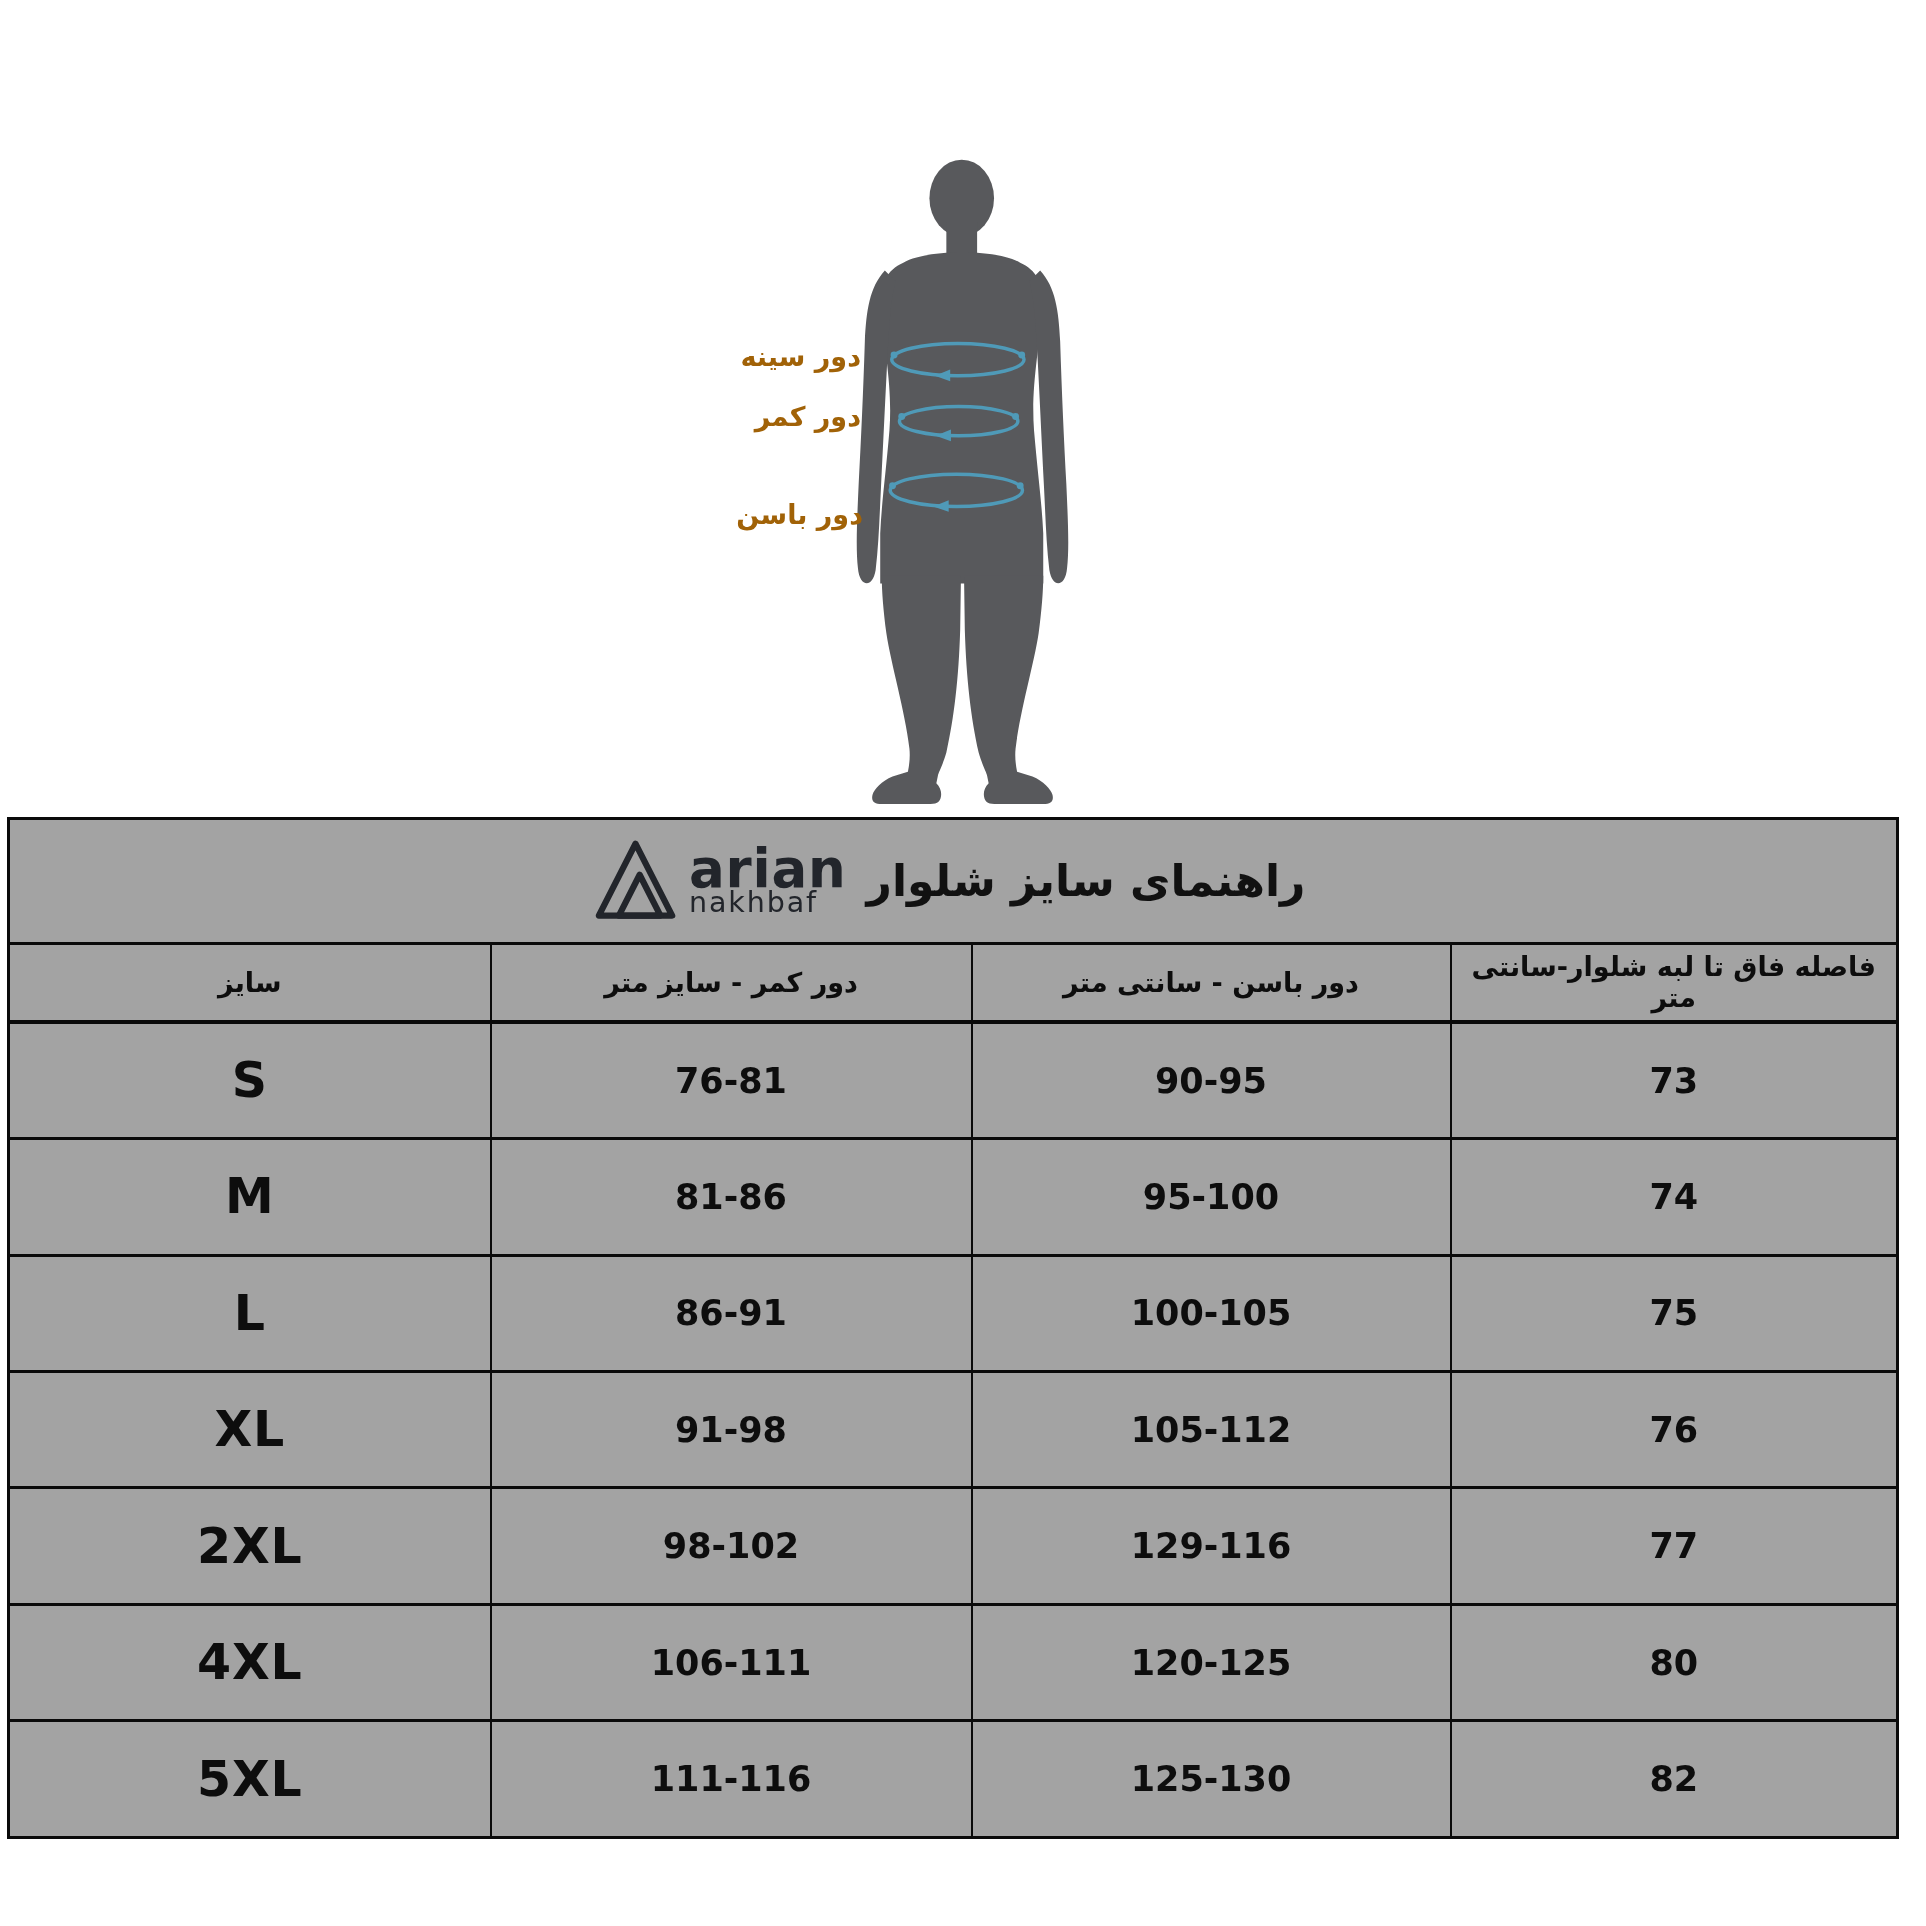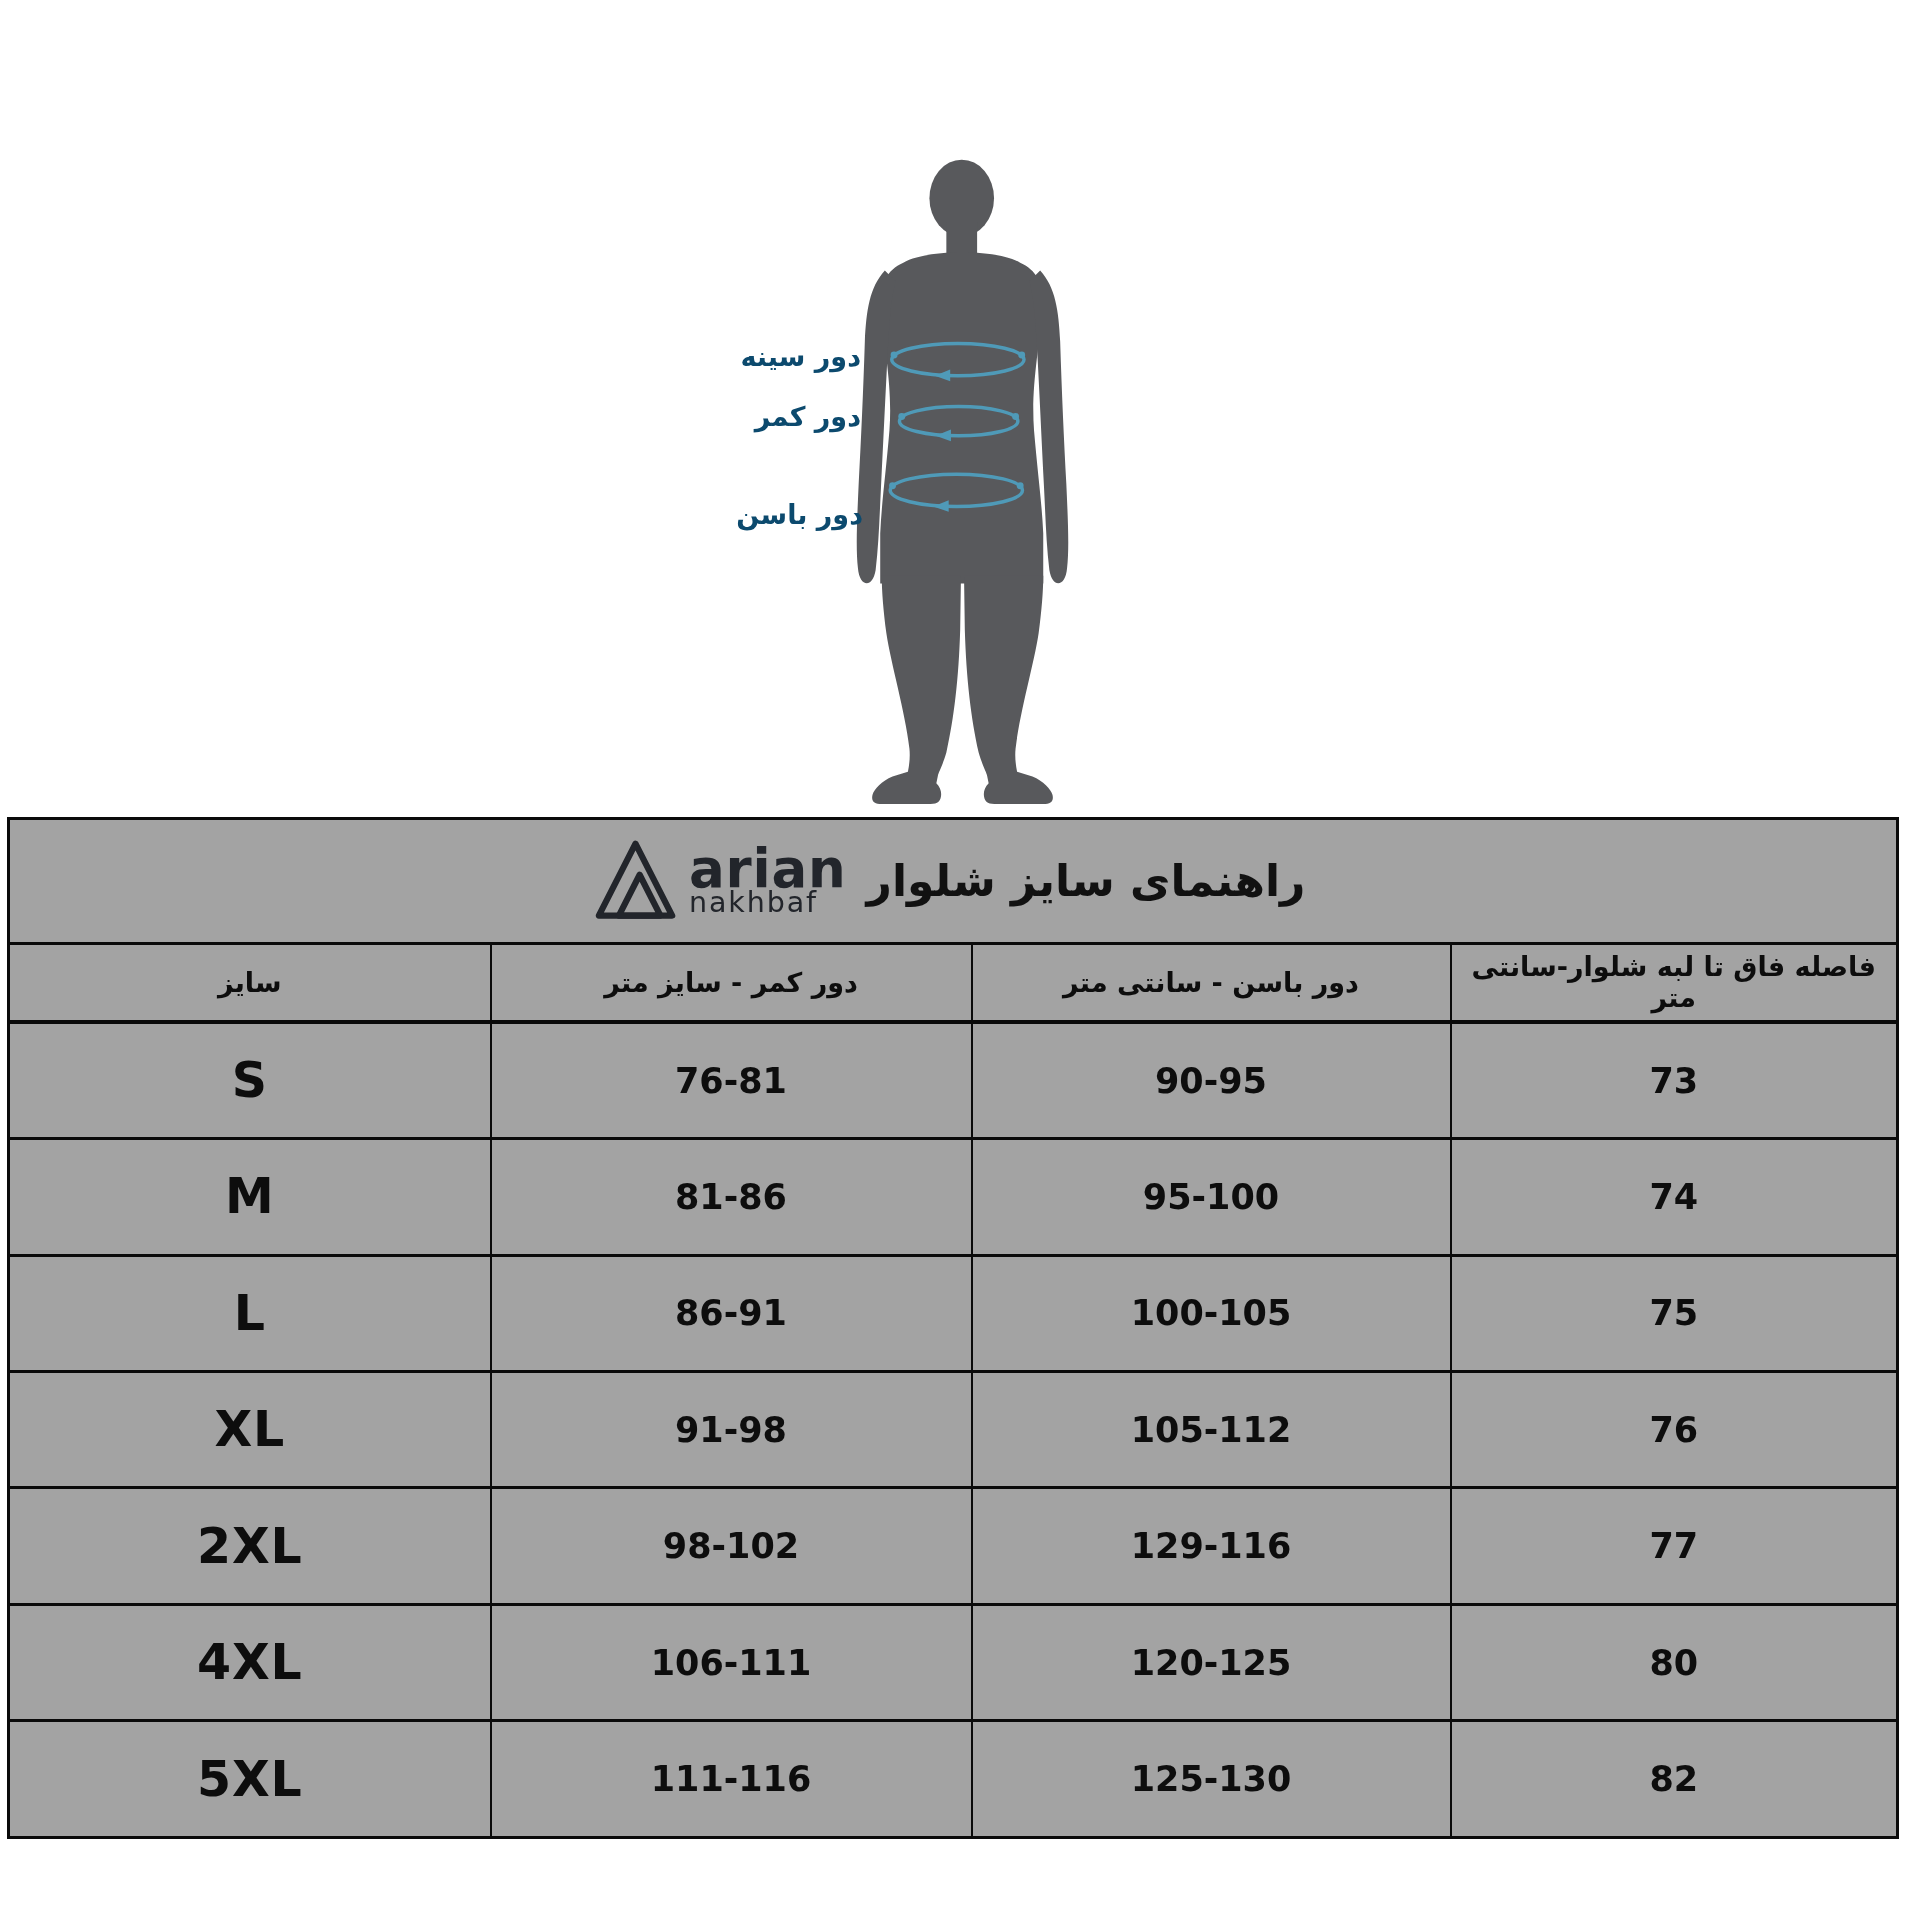--- a/index.html
+++ b/index.html
@@ -5,21 +5,21 @@
   html,body{margin:0;padding:0;background:#ffffff;}
   body{
     width:1926px;height:1926px;position:relative;overflow:hidden;
     font-family:"DejaVu Sans","Liberation Sans",sans-serif;color:#0d0d0d;
   }
   
   .figure-wrap{position:absolute;left:851px;top:156px;width:223px;height:651px;}
   .figure-wrap svg{display:block;width:100%;height:100%;}
   .measure-label{
     position:absolute;direction:rtl;text-align:right;
-    font-size:27px;font-weight:700;color:#0c4a6e;line-height:1.1;white-space:nowrap;
+    font-size:27px;font-weight:700;color:#a16207;line-height:1.1;white-space:nowrap;
   }
   .lbl-chest{right:1065px;top:342px;}
   .lbl-waist{right:1065px;top:402px;}
   .lbl-hips {right:1063px;top:500px;}
   
   .size-table{
     position:absolute;left:7px;top:817px;width:1888px;height:1022px;
     border-collapse:collapse;table-layout:fixed;background:#a3a3a3;
   }
   .size-table td,.size-table th{

